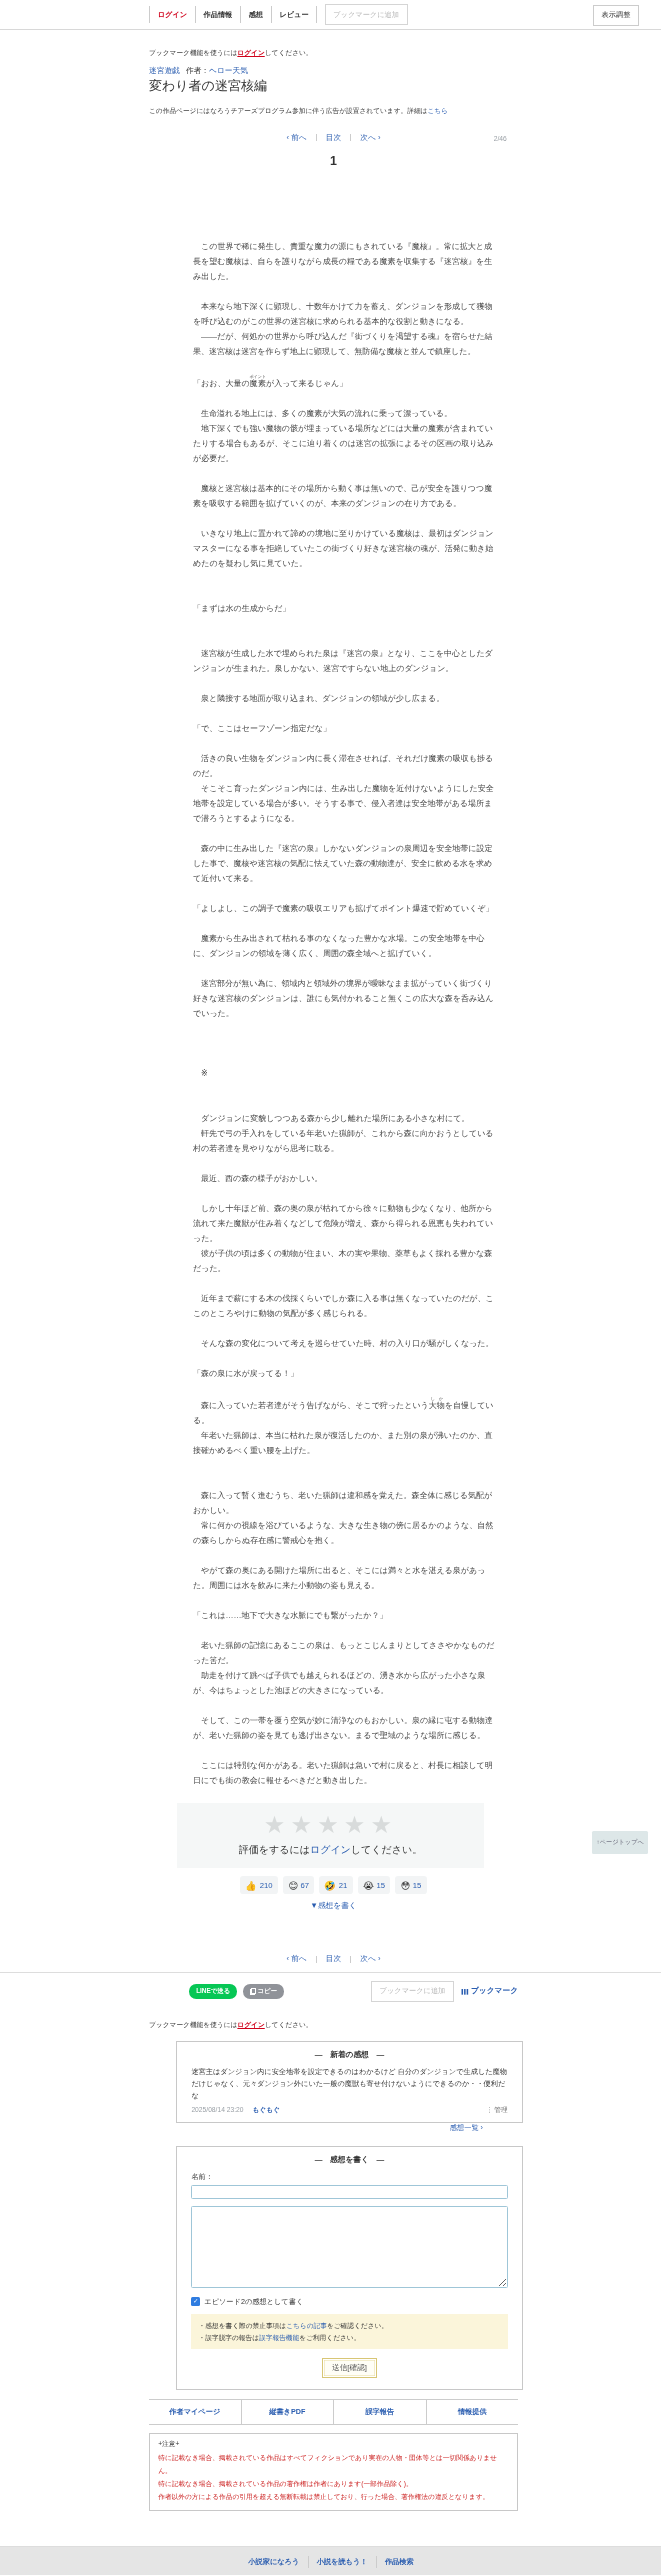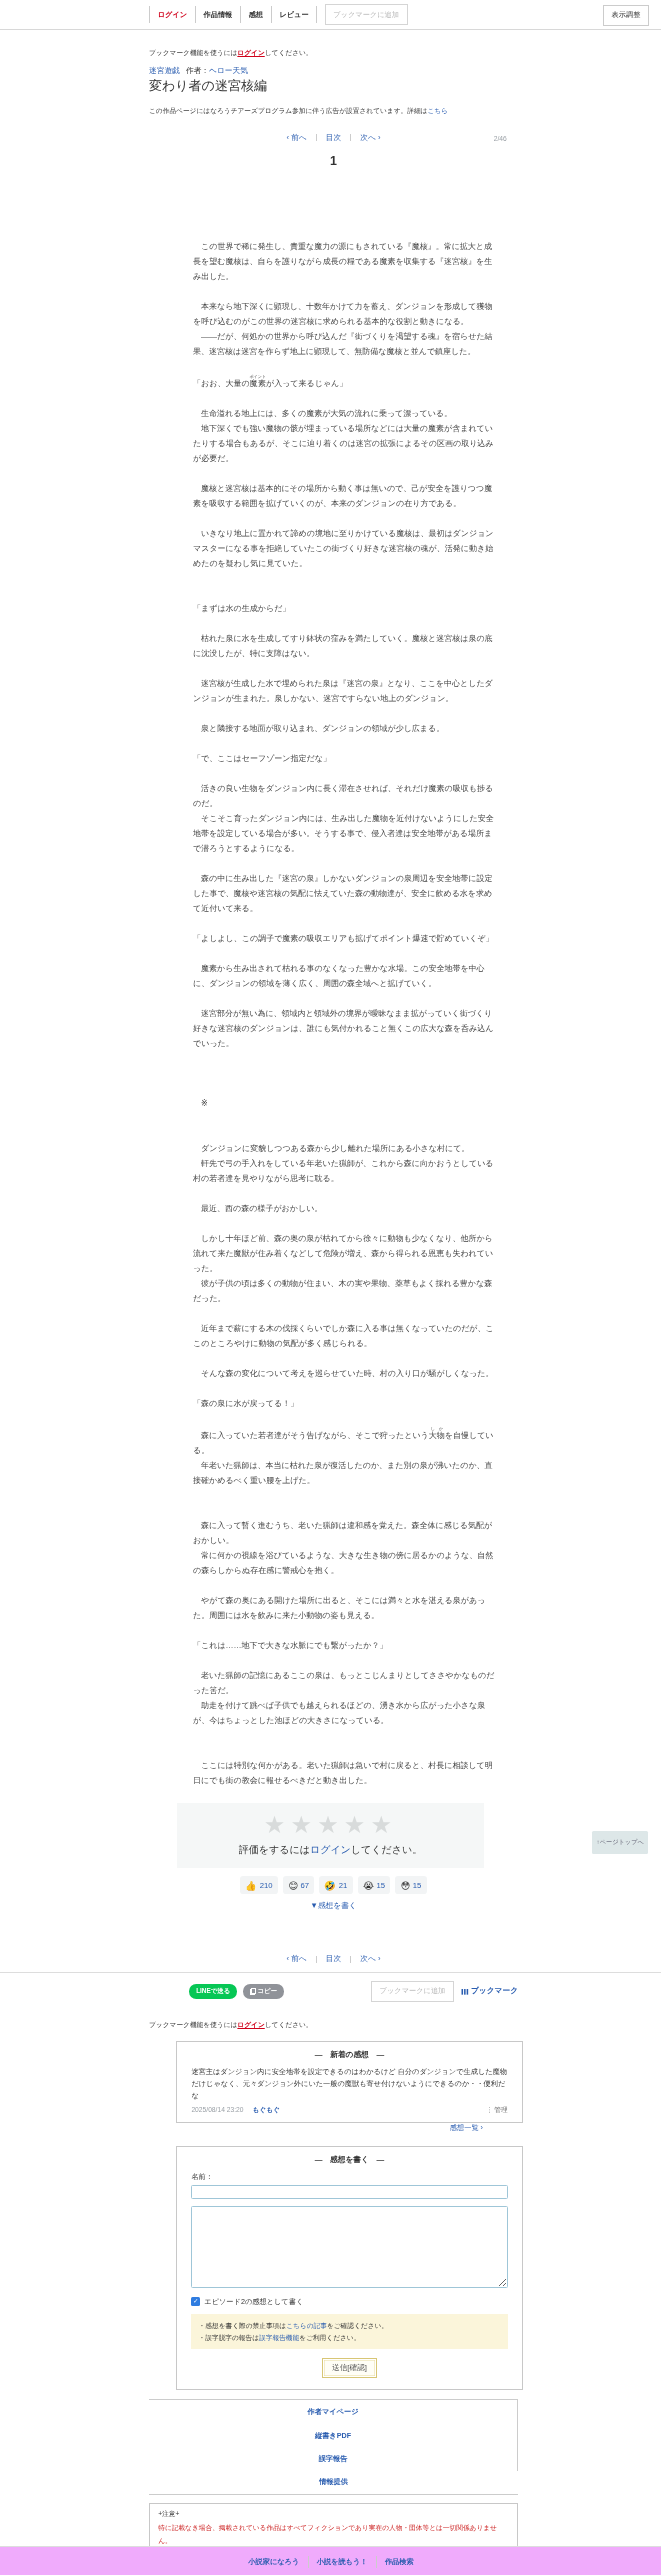--- a/index.html
+++ b/index.html
@@ -13,21 +13,21 @@
 
   
   .toolbar{height:29px;border-bottom:0.5px solid #d8d8d8;position:relative;display:flex;align-items:center;}
   .toolbar-tabs{margin-left:149px;display:flex;align-items:center;}
   .tab{font-size:7.2px;font-weight:bold;color:#333;padding:3.1px 7.7px;border-right:0.5px solid #ccc;}
   .tab:first-child{border-left:0.5px solid #ccc;}
   .tab.login{color:#d0021b;}
   .btn{background:#fff;border:0.5px solid #ccc;font-size:7.2px;color:#333;padding:4.6px 7.7px;cursor:pointer;font-family:inherit;}
   .btn.disabled{color:#b5b5b5;border-color:#d5d5d5;}
   .toolbar .add-bm{margin-left:7.2px;}
-  .display-settings{position:absolute;right:13px;top:4.6px;}
+  .display-settings{position:absolute;right:23px;top:4.6px;}
 
   
   .container{width:369px;margin-left:149px;position:relative;}
   .bm-login{margin-top:18.6px;font-size:6.7px;color:#333;}
   .series{margin-top:8.2px;font-size:7.7px;}
   .series a{color:#2a5db0;}
   .arc{margin-top:1px;font-size:13px;color:#333;}
   .ad-note{margin-top:12.4px;font-size:6.7px;color:#333;}
   .ad-note a{color:#2a5db0;}
 
@@ -89,32 +89,32 @@
   .name-input{margin-top:3.1px;width:100%;height:14.4px;border:0.5px solid #9fc6d8;border-radius:1.5px;box-sizing:border-box;font-family:inherit;font-size:7.2px;padding:0 3.1px;}
   .fb-textarea{margin-top:6.2px;width:100%;height:82px;border:0.5px solid #9fc6d8;border-radius:1.5px;box-sizing:border-box;resize:vertical;font-family:inherit;font-size:7.2px;padding:3.1px;}
   .check-row{margin-top:7.2px;font-size:7.2px;color:#333;display:flex;align-items:center;}
   .checkbox{width:8.8px;height:8.8px;background:#2f7ce0;border-radius:1.5px;color:#fff;font-size:6.2px;line-height:8.8px;text-align:center;margin-right:4.1px;cursor:pointer;}
   .yellow-note{margin-top:7.2px;background:#fbf5da;padding:5.7px 7.2px;font-size:6.7px;color:#333;line-height:1.8;}
   .yellow-note a{color:#2a5db0;}
   .submit-wrap{margin-top:8.2px;text-align:center;}
   .submit-btn{background:#fffef6;border:0.5px solid #d8c675;box-shadow:inset 0 0 0 1px #fff,inset 0 0 0 1.5px #e9dc9e;color:#555;font-size:7.7px;padding:4.1px 9.3px;cursor:pointer;font-family:inherit;}
 
   
-  .footer-bar{margin-top:9.3px;width:369px;display:flex;border-top:0.5px solid #ccc;border-bottom:0.5px solid #ccc;flex-direction:column;}
+  .footer-bar{margin-top:9.3px;width:369px;display:flex;border-top:0.5px solid #ccc;border-bottom:0.5px solid #ccc;}
   .footer-bar a{flex:1;text-align:center;font-size:7.2px;font-weight:bold;color:#2a5db0;padding:6.7px 0;border-right:0.5px solid #ccc;}
   .footer-bar a:last-child{border-right:none;}
 
   .caution{margin-top:8.2px;border:0.5px solid #c8c8c8;width:369px;box-sizing:border-box;padding:6.2px 8.2px 7.2px 8.2px;}
   .caution-heading{font-size:6.7px;color:#333;margin:0;}
   .caution-line{font-size:6.7px;color:#cc2222;line-height:1.9;margin:0;}
   .caution-line:first-of-type{margin-top:3.1px;}
 
   .page-top{position:absolute;left:592px;top:1831px;background:#dde7e8;color:#667;font-size:6.2px;padding:7.2px 4.6px;border-radius:1.5px;cursor:pointer;white-space:nowrap;}
 
-  .site-footer{position:absolute;left:0;bottom:0;width:100%;height:29px;background:#f0abfc;border-top:0.5px solid #ddd;display:flex;align-items:center;justify-content:center;}
+  .site-footer{position:absolute;left:0;bottom:0;width:100%;height:29px;background:#e5e5e5;border-top:0.5px solid #ddd;display:flex;align-items:center;justify-content:center;}
   .site-footer a{font-size:7.2px;font-weight:bold;color:#2a5db0;padding:1px 8.2px;border-right:0.5px solid #ccc;}
   .site-footer a:last-child{border-right:none;}
 </style>
 </head>
 <body>
 
 <div class="toolbar">
   <div class="toolbar-tabs" id="toolbar-tabs">
       <a class="tab login">ログイン</a>
       <a class="tab">作品情報</a>
@@ -155,21 +155,20 @@
       <p>　生命溢れる地上には、多くの魔素が大気の流れに乗って漂っている。</p>
       <p>　地下深くでも強い魔物の骸が埋まっている場所などには大量の魔素が含まれていたりする場合もあるが、そこに辿り着くのは迷宮の拡張によるその区画の取り込みが必要だ。</p>
       <p class="empty"></p>
       <p>　魔核と迷宮核は基本的にその場所から動く事は無いので、己が安全を護りつつ魔素を吸収する範囲を拡げていくのが、本来のダンジョンの在り方である。</p>
       <p class="empty"></p>
       <p>　いきなり地上に置かれて諦めの境地に至りかけている魔核は、最初はダンジョンマスターになる事を拒絶していたこの街づくり好きな迷宮核の魂が、活発に動き始めたのを疑わし気に見ていた。</p>
       <p class="empty"></p>
       <p class="empty"></p>
       <p>「まずは水の生成からだ」</p>
       <p class="empty"></p>
-      <p>　枯れた泉に水を生成してすり鉢状の窪みを満たしていく。魔核と迷宮核は泉の底に沈没したが、特に支障はない。</p>
       <p class="empty"></p>
       <p>　迷宮核が生成した水で埋められた泉は『迷宮の泉』となり、ここを中心としたダンジョンが生まれた。泉しかない、迷宮ですらない地上のダンジョン。</p>
       <p class="empty"></p>
       <p>　泉と隣接する地面が取り込まれ、ダンジョンの領域が少し広まる。</p>
       <p class="empty"></p>
       <p>「で、ここはセーフゾーン指定だな」</p>
       <p class="empty"></p>
       <p>　活きの良い生物をダンジョン内に長く滞在させれば、それだけ魔素の吸収も捗るのだ。</p>
       <p>　そこそこ育ったダンジョン内には、生み出した魔物を近付けないようにした安全地帯を設定している場合が多い。そうする事で、侵入者達は安全地帯がある場所まで潜ろうとするようになる。</p>
       <p class="empty"></p>
@@ -207,20 +206,21 @@
       <p>　森に入って暫く進むうち、老いた猟師は違和感を覚えた。森全体に感じる気配がおかしい。</p>
       <p>　常に何かの視線を浴びているような、大きな生き物の傍に居るかのような、自然の森らしからぬ存在感に警戒心を抱く。</p>
       <p class="empty"></p>
       <p>　やがて森の奥にある開けた場所に出ると、そこには満々と水を湛える泉があった。周囲には水を飲みに来た小動物の姿も見える。</p>
       <p class="empty"></p>
       <p>「これは……地下で大きな水脈にでも繋がったか？」</p>
       <p class="empty"></p>
       <p>　老いた猟師の記憶にあるここの泉は、もっとこじんまりとしてささやかなものだった筈だ。</p>
       <p>　助走を付けて跳べば子供でも越えられるほどの、湧き水から広がった小さな泉が、今はちょっとした池ほどの大きさになっている。</p>
       <p class="empty"></p>
+      <p>　そして、この一帯を覆う空気が妙に清浄なのもおかしい。泉の縁に屯する動物達が、老いた猟師の姿を見ても逃げ出さない。まるで聖域のような場所に感じる。</p>
       <p class="empty"></p>
       <p>　ここには特別な何かがある。老いた猟師は急いで村に戻ると、村長に相談して明日にでも街の教会に報せるべきだと動き出した。</p>
     </div>
 
   <div class="rating-box">
     <div class="stars" id="stars"><span>★</span><span>★</span><span>★</span><span>★</span><span>★</span></div>
     <p class="rating-notice"><span>評価をするには</span><a>ログイン</a><span>してください。</span></p>
   </div>
 
   <div class="reactions" id="reactions"><span class="reaction"><span class="emo">👍</span><span class="cnt">210</span></span><span class="reaction"><span class="emo">😊</span><span class="cnt">67</span></span><span class="reaction"><span class="emo">🤣</span><span class="cnt">21</span></span><span class="reaction"><span class="emo">😭</span><span class="cnt">15</span></span><span class="reaction"><span class="emo">😳</span><span class="cnt">15</span></span></div>

